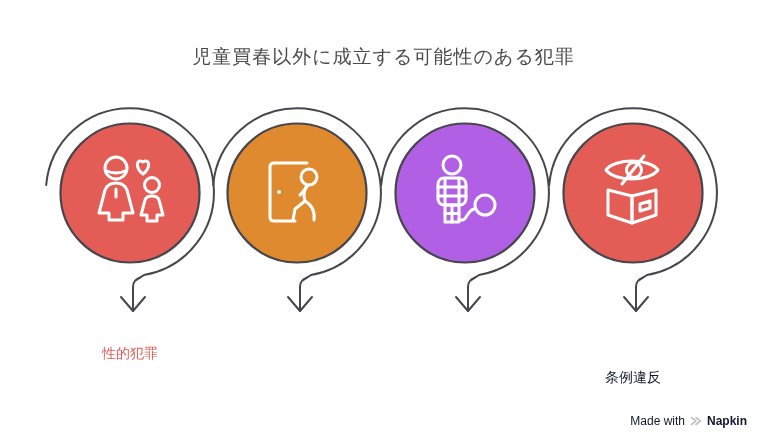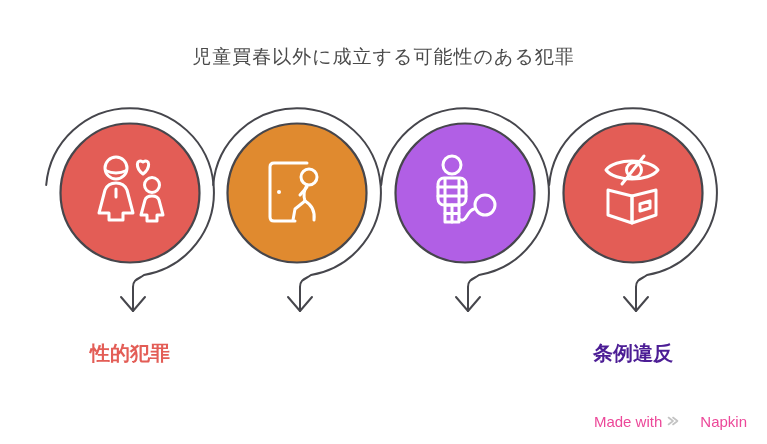--- a/index.html
+++ b/index.html
@@ -19,28 +19,28 @@
   .pos-0{left:40px;}
   .pos-1{left:207px;}
   .pos-2{left:375px;}
   .pos-3{left:543px;}
   .loop{fill:none;stroke:#46464c;stroke-width:2;stroke-linecap:round;stroke-linejoin:round;}
   .bubble{stroke:#46464c;stroke-width:2.2;}
   .icon{fill:none;stroke:#ffffff;stroke-width:3;stroke-linecap:round;stroke-linejoin:round;}
   .icon-fill{fill:#ffffff;stroke:none;}
   .item-label{
     position:absolute;top:341px;width:180px;
-    text-align:center;font-size:20px;font-weight:700;line-height:24px;
+    text-align:center;font-size:14px;font-weight:400;line-height:24px;
   }
   .watermark{
     position:absolute;top:413px;right:20px;height:16px;
     display:flex;align-items:center;gap:4px;
-    font-size:15px;color:#ec4899;
+    font-size:12px;color:#0f172a;
   }
-  .watermark .brand{font-weight:400;margin-left:16px;}
+  .watermark .brand{font-weight:700;}
 </style>
 </head>
 <body>
 
 <div class="canvas">
 
   <div class="title">児童買春以外に成立する可能性のある犯罪</div>
 
   <div class="item-graphic pos-0">
     <svg width="180" height="232" viewBox="0 0 180 232">
@@ -112,21 +112,21 @@
         <circle cx="41" cy="19" r="7.5"></circle>
         <path d="M 51,5 L 29,33"></path>
         <path d="M 39,45 L 15,39 L 15,64 L 39,72 Z"></path>
         <path d="M 39,45 L 63,39 L 63,64 L 39,72 Z"></path>
         <path d="M 47,53 L 57,50 L 57,57 L 47,60 Z"></path>
       </g>
     </svg>
   </div>
 
   <div class="item-label pos-0" style="color: rgb(227, 93, 86);">性的犯罪</div>
-  <div class="item-label pos-3" style="color: #4c1d95;">条例違反</div>
+  <div class="item-label pos-3" style="color: #0f172a; margin-top: 24px;">条例違反</div>
 
   <div class="watermark">
     <span>Made with</span>
     <svg width="14" height="14" viewBox="0 0 14 14">
       <g fill="none" stroke="#c3c3c3" stroke-width="1.6" stroke-linecap="round" stroke-linejoin="round">
         <path d="M 2.5,3.5 L 7,7 L 2.5,10.5"></path>
         <path d="M 7,3.5 L 11.5,7 L 7,10.5"></path>
       </g>
     </svg>
     <span class="brand">Napkin</span>

